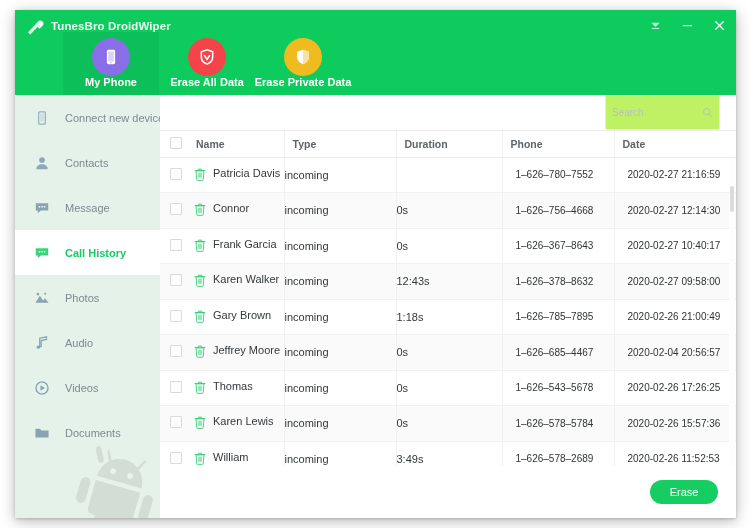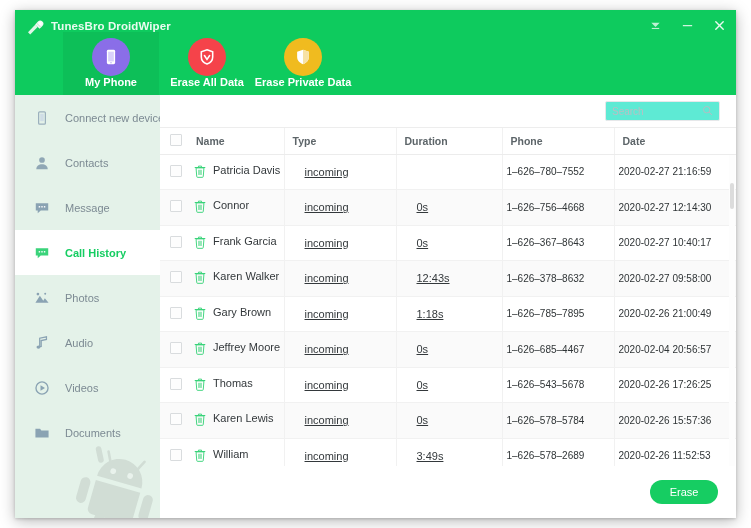--- a/index.html
+++ b/index.html
@@ -139,26 +139,26 @@
     display: flex;
     flex-direction: column;
     background: #ffffff;
   }
   .toolbar {
     flex: 0 0 32px;
     display: flex; align-items: center; justify-content: flex-end;
     padding: 0 16px;
   }
   .searchbox {
-    width: 115px; height: 20px;
+    width: 115px; height: 35px;
     border: 1px solid #e6e8ea;
     border-radius: 2px;
     display: flex; align-items: center;
     padding: 0 6px;
-    background: #5eead4;
+    background: #bef264;
   }
   .searchbox input {
     flex: 1 1 auto;
     border: none; outline: none;
     font-family: "Liberation Sans", sans-serif;
     font-size: 10px;
     color: #6b7278;
     min-width: 0;
     background: transparent;
   }
@@ -201,22 +201,22 @@
   .c-dur   { width: 106px; }
   .c-phone { width: 112px; }
   .c-date  { width: auto; }
 
   th.c-name, td.c-name { border-right: 1px solid #f1f1f1; }
   th.c-type, td.c-type { border-right: 1px solid #f1f1f1; }
   th.c-dur,  td.c-dur  { border-right: 1px solid #f1f1f1; }
   th.c-phone,td.c-phone{ border-right: 1px solid #f1f1f1; }
 
   th.c-name, th.c-type, th.c-dur, th.c-phone, th.c-date { padding-left: 8px; }
-  td.c-type, td.c-dur { padding-left: 20px; text-decoration: underline; }
-  td.c-phone, td.c-date { padding-left: 4px; font-size: 10px; color: #2f3436; }
+  td.c-type, td.c-dur { padding-left: 0; }
+  td.c-phone, td.c-date { padding-left: 13px; font-size: 10px; color: #2f3436; }
 
   .cbox {
     width: 12px; height: 12px;
     border: 1px solid #d9dcde;
     background: #fdfdfd;
     border-radius: 1px;
     display: inline-block;
     cursor: pointer;
   }
   .namecell { display: flex; align-items: flex-start; gap: 7px; padding-left: 6px; }

